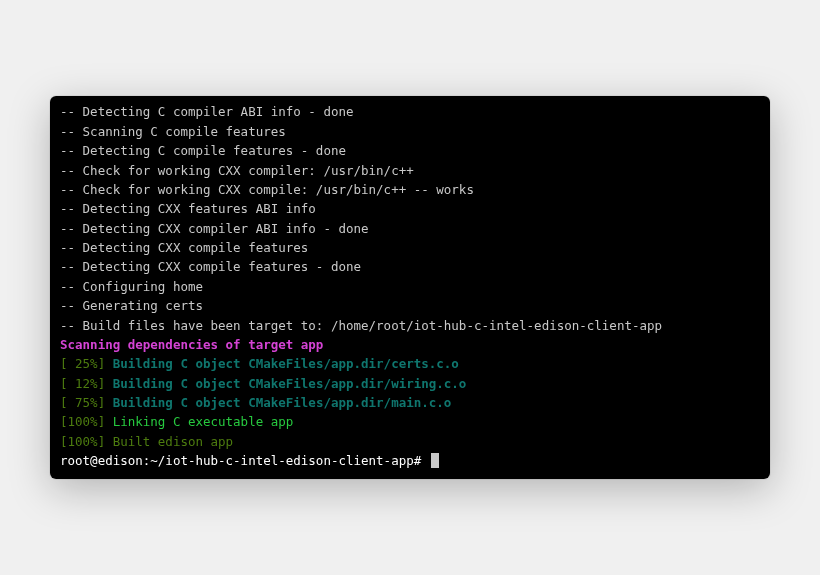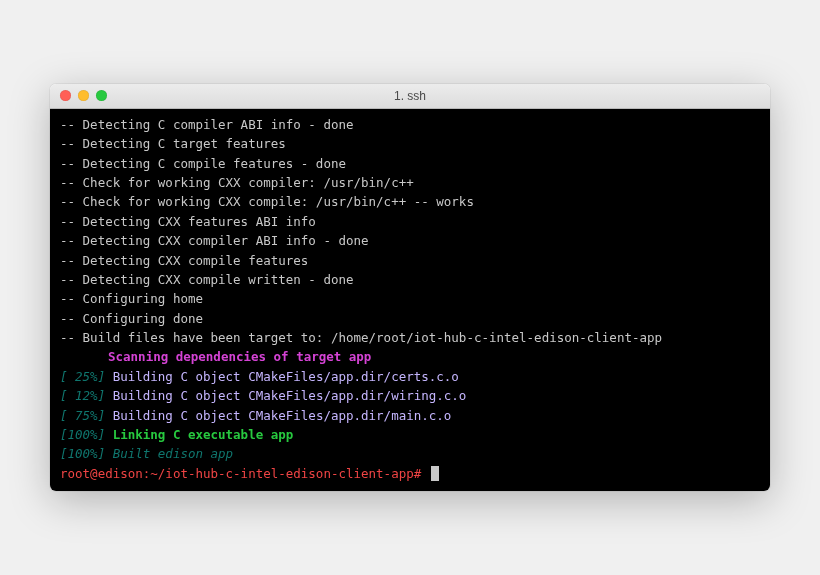--- a/index.html
+++ b/index.html
@@ -52,57 +52,49 @@
   }
   .term {
     background: #000;
     color: #c8c8c8;
     font-size: 12.5px;
     line-height: 1.55;
     padding: 6px 10px 8px 10px;
     white-space: pre-wrap;
     word-break: break-all;
   }
-  .magenta { color: #d543d5; font-weight: bold; margin-left: 48px; }
-  .green { color: #c4b5fd; }
-  .green-bold { color: #27c93f; font-weight: bold; }
-  .white { color: #0f766e; font-style: italic; }
-  .prompt-line { color: #ef4444; }
+  .magenta { color: #d543d5; font-weight: bold; }
+  .green { color: #0f766e; font-weight: bold; }
+  .green-bold { color: #27c93f; font-weight: normal; }
+  .white { color: #4d7c0f; }
+  .prompt-line { color: #ffffff; }
   .cursor {
     display: inline-block;
     width: 8px;
     height: 15px;
     background: #c8c8c8;
     vertical-align: text-bottom;
     margin-left: 2px;
   }
 </style>
 </head>
 <body>
 
 <div class="window">
-  <div class="titlebar">
-    <div class="traffic">
-      <div class="dot red"></div>
-      <div class="dot yellow"></div>
-      <div class="dot green"></div>
-    </div>
-    <div class="title">1. ssh</div>
-  </div>
   <div class="term"><span>-- Detecting C compiler ABI info - done</span>
-<span>-- Detecting C target features</span>
+<span>-- Scanning C compile features</span>
 <span>-- Detecting C compile features - done</span>
 <span>-- Check for working CXX compiler: /usr/bin/c++</span>
 <span>-- Check for working CXX compile: /usr/bin/c++ -- works</span>
 <span>-- Detecting CXX features ABI info</span>
 <span>-- Detecting CXX compiler ABI info - done</span>
 <span>-- Detecting CXX compile features</span>
-<span>-- Detecting CXX compile written - done</span>
+<span>-- Detecting CXX compile features - done</span>
 <span>-- Configuring home</span>
-<span>-- Configuring done</span>
+<span>-- Generating certs</span>
 <span>-- Build files have been target to: /home/root/iot-hub-c-intel-edison-client-app</span>
 <span class="magenta">Scanning dependencies of target app</span>
 <span class="white">[ 25%] </span><span class="green">Building C object CMakeFiles/app.dir/certs.c.o</span>
 <span class="white">[ 12%] </span><span class="green">Building C object CMakeFiles/app.dir/wiring.c.o</span>
 <span class="white">[ 75%] </span><span class="green">Building C object CMakeFiles/app.dir/main.c.o</span>
 <span class="white">[100%] </span><span class="green-bold">Linking C executable app</span>
 <span class="white">[100%] </span><span class="white">Built edison app</span>
 <span class="prompt-line">root@edison:~/iot-hub-c-intel-edison-client-app# </span><span class="cursor"></span></div>
 </div>
 

